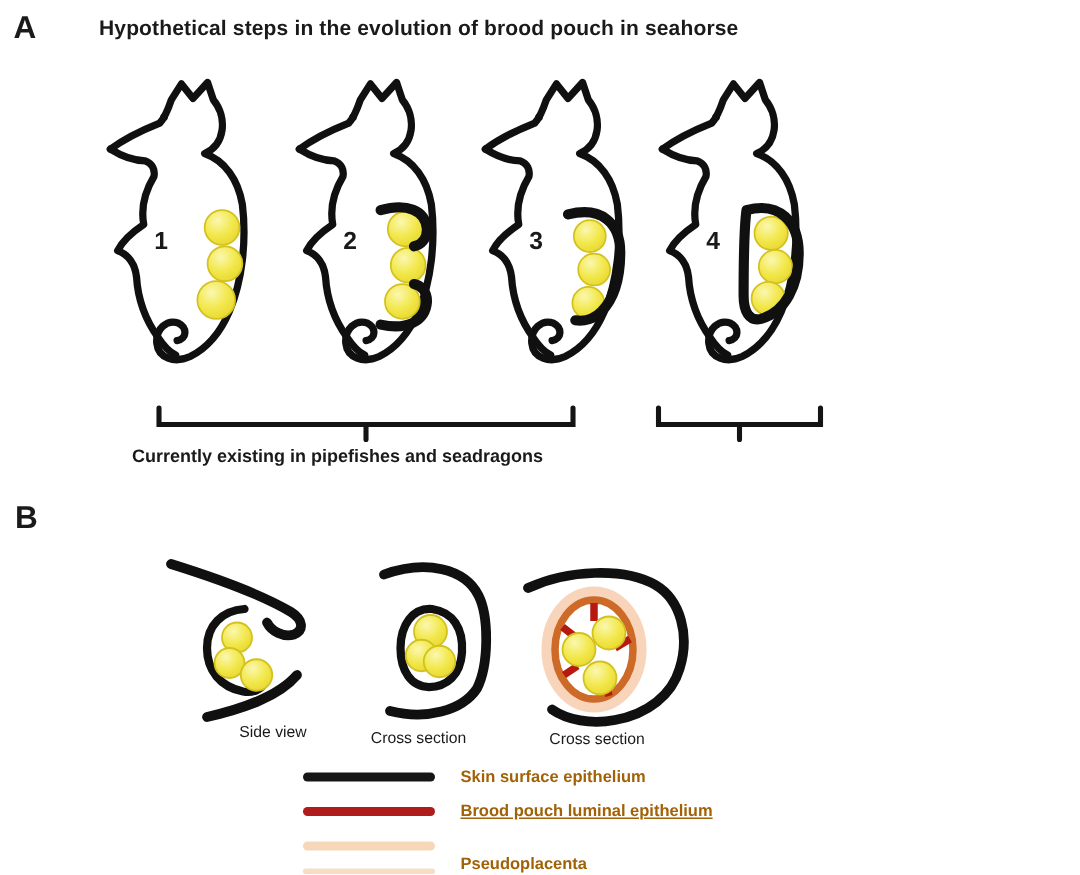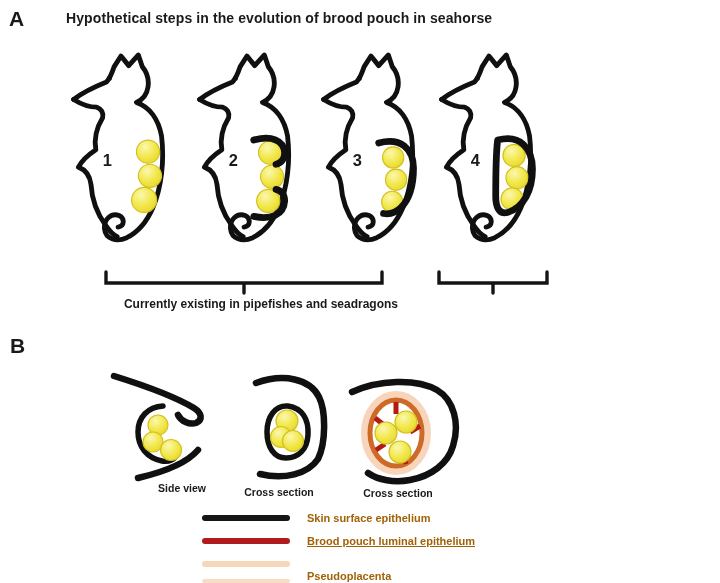--- a/index.html
+++ b/index.html
@@ -9,27 +9,27 @@
   }
   .abs{position:absolute;}
   .panel-letter{font-size:21px;font-weight:800;color:#1a1a1a;}
   .panel-title{font-size:14px;font-weight:700;color:#1a1a1a;letter-spacing:.1px;}
   .stage{position:absolute;top:52px;width:116px;height:208px;}
   .ln{fill:none;stroke:#101010;stroke-width:5;stroke-linecap:round;stroke-linejoin:round;}
   .pouch{fill:none;stroke:#101010;stroke-width:7;stroke-linecap:round;stroke-linejoin:round;}
   .egg{fill:url(#eggGrad);stroke:#d3c120;stroke-width:1.2;}
   .stage-num{font-family:"Liberation Sans",sans-serif;font-weight:700;font-size:17px;fill:#1a1a1a;}
   .bracket path{fill:none;stroke:#141414;stroke-width:3.4;stroke-linecap:round;}
-  .bracket-label{font-size:12px;font-weight:700;text-align:right;line-height:1.25;color:#1a1a1a;}
+  .bracket-label{font-size:12px;font-weight:700;text-align:left;line-height:1.25;color:#1a1a1a;}
   .skin{fill:none;stroke:#101010;stroke-width:6.5;stroke-linecap:round;stroke-linejoin:round;}
   .pline{fill:none;stroke:#101010;stroke-width:5.5;stroke-linecap:round;stroke-linejoin:round;}
   .ring-peach{fill:none;stroke:#f8d5ba;stroke-width:10;}
   .ring-orange{fill:none;stroke:#cd6a28;stroke-width:5;}
   .redmark{fill:none;stroke:#b5190f;stroke-width:5;stroke-linecap:butt;}
-  .view-label{font-size:10.5px;font-weight:700;text-align:center;color:#1a1a1a;}
+  .view-label{font-size:10.5px;font-weight:400;text-align:center;color:#1a1a1a;}
   .legend-label{font-size:11px;font-weight:700;color:#a16207;line-height:16px;}
   .swatch{position:absolute;left:202px;width:88px;height:6px;border-radius:3px;}
   .swatch-black{background:#161616;}
   .swatch-red{background:#b01c1c;}
   .swatch-peach{background:#f6d7ba;}
   .swatch-partial{background:#f8ddc6;height:4px;}
   .defs-svg{position:absolute;width:0;height:0;}
 </style>
 </head>
 <body>

